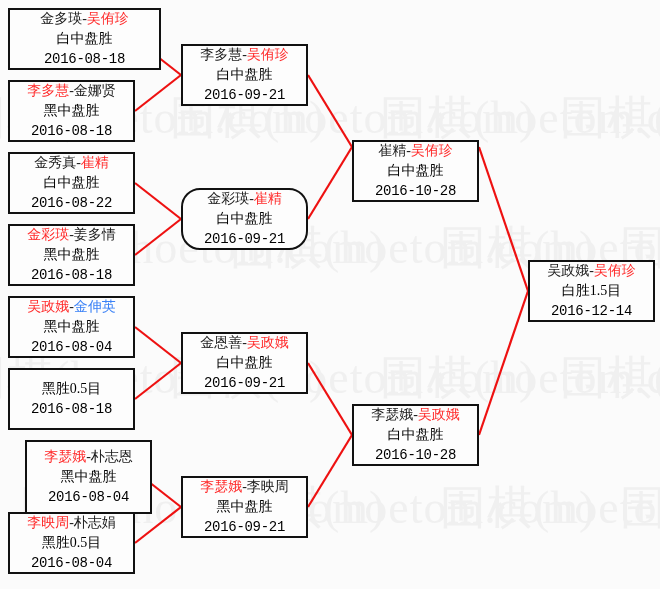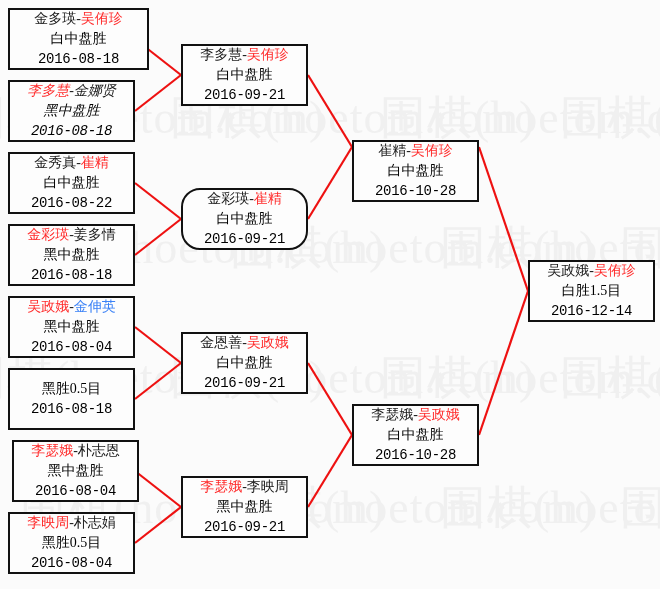--- a/index.html
+++ b/index.html
@@ -75,26 +75,26 @@
       <line x1="135" y1="543" x2="181" y2="507" stroke="#ee1111" stroke-width="2.2"></line>
       <line x1="308" y1="75" x2="352" y2="147" stroke="#ee1111" stroke-width="2.2"></line>
       <line x1="308" y1="219" x2="352" y2="147" stroke="#ee1111" stroke-width="2.2"></line>
       <line x1="308" y1="363" x2="352" y2="435" stroke="#ee1111" stroke-width="2.2"></line>
       <line x1="308" y1="507" x2="352" y2="435" stroke="#ee1111" stroke-width="2.2"></line>
       <line x1="479" y1="147" x2="528" y2="291" stroke="#ee1111" stroke-width="2.2"></line>
       <line x1="479" y1="435" x2="528" y2="291" stroke="#ee1111" stroke-width="2.2"></line>
     </svg>
 
   <div id="boxes">
-      <div class="box" style="left: 8px; top: 8px; width: 141px; height: 62px; border-color: rgb(17, 17, 17);">
+      <div class="box" style="left: 8px; top: 8px; width: 153px; height: 62px; border-color: rgb(17, 17, 17);">
         <span class="ln players"><span class="lose" style="color: rgb(26, 26, 26);">金多瑛</span><span class="dash">-</span><span class="win" style="color: rgb(255, 42, 42);">吴侑珍</span></span>
         <span class="ln result">白中盘胜</span>
         <span class="ln date">2016-08-18</span>
       </div>
-      <div class="box" style="left: 8px; top: 80px; width: 127px; height: 62px; border-color: rgb(17, 17, 17); font-style: italic;">
+      <div class="box" style="left: 8px; top: 80px; width: 127px; height: 62px; border-color: rgb(17, 17, 17);">
         <span class="ln players"><span class="win" style="color: rgb(255, 42, 42);">李多慧</span><span class="dash">-</span><span class="lose" style="color: rgb(26, 26, 26);">金娜贤</span></span>
         <span class="ln result">黑中盘胜</span>
         <span class="ln date">2016-08-18</span>
       </div>
       <div class="box" style="left: 8px; top: 152px; width: 127px; height: 62px; border-color: rgb(17, 17, 17);">
         <span class="ln players"><span class="lose" style="color: rgb(26, 26, 26);">金秀真</span><span class="dash">-</span><span class="win" style="color: rgb(255, 42, 42);">崔精</span></span>
         <span class="ln result">白中盘胜</span>
         <span class="ln date">2016-08-22</span>
       </div>
       <div class="box" style="left: 8px; top: 224px; width: 127px; height: 62px; border-color: rgb(17, 17, 17);">
@@ -104,21 +104,21 @@
       </div>
       <div class="box" style="left: 8px; top: 296px; width: 127px; height: 62px; border-color: rgb(17, 17, 17);">
         <span class="ln players"><span class="win" style="color: rgb(255, 42, 42);">吴政娥</span><span class="dash">-</span><span class="lose" style="color: #3b82f6;">金伸英</span></span>
         <span class="ln result">黑中盘胜</span>
         <span class="ln date">2016-08-04</span>
       </div>
       <div class="box" style="left: 8px; top: 368px; width: 127px; height: 62px; border-color: rgb(17, 17, 17);">
         <span class="ln result">黑胜0.5目</span>
         <span class="ln date">2016-08-18</span>
       </div>
-      <div class="box" style="left: 12px; top: 440px; width: 127px; height: 62px; border-color: rgb(17, 17, 17);">
+      <div class="box" style="left: 25px; top: 440px; width: 127px; height: 74px; border-color: rgb(17, 17, 17);">
         <span class="ln players"><span class="win" style="color: rgb(255, 42, 42);">李瑟娥</span><span class="dash">-</span><span class="lose" style="color: rgb(26, 26, 26);">朴志恩</span></span>
         <span class="ln result">黑中盘胜</span>
         <span class="ln date">2016-08-04</span>
       </div>
       <div class="box" style="left: 8px; top: 512px; width: 127px; height: 62px; border-color: rgb(17, 17, 17);">
         <span class="ln players"><span class="win" style="color: rgb(255, 42, 42);">李映周</span><span class="dash">-</span><span class="lose" style="color: rgb(26, 26, 26);">朴志娟</span></span>
         <span class="ln result">黑胜0.5目</span>
         <span class="ln date">2016-08-04</span>
       </div>
       <div class="box" style="left: 181px; top: 44px; width: 127px; height: 62px; border-color: rgb(17, 17, 17);">

